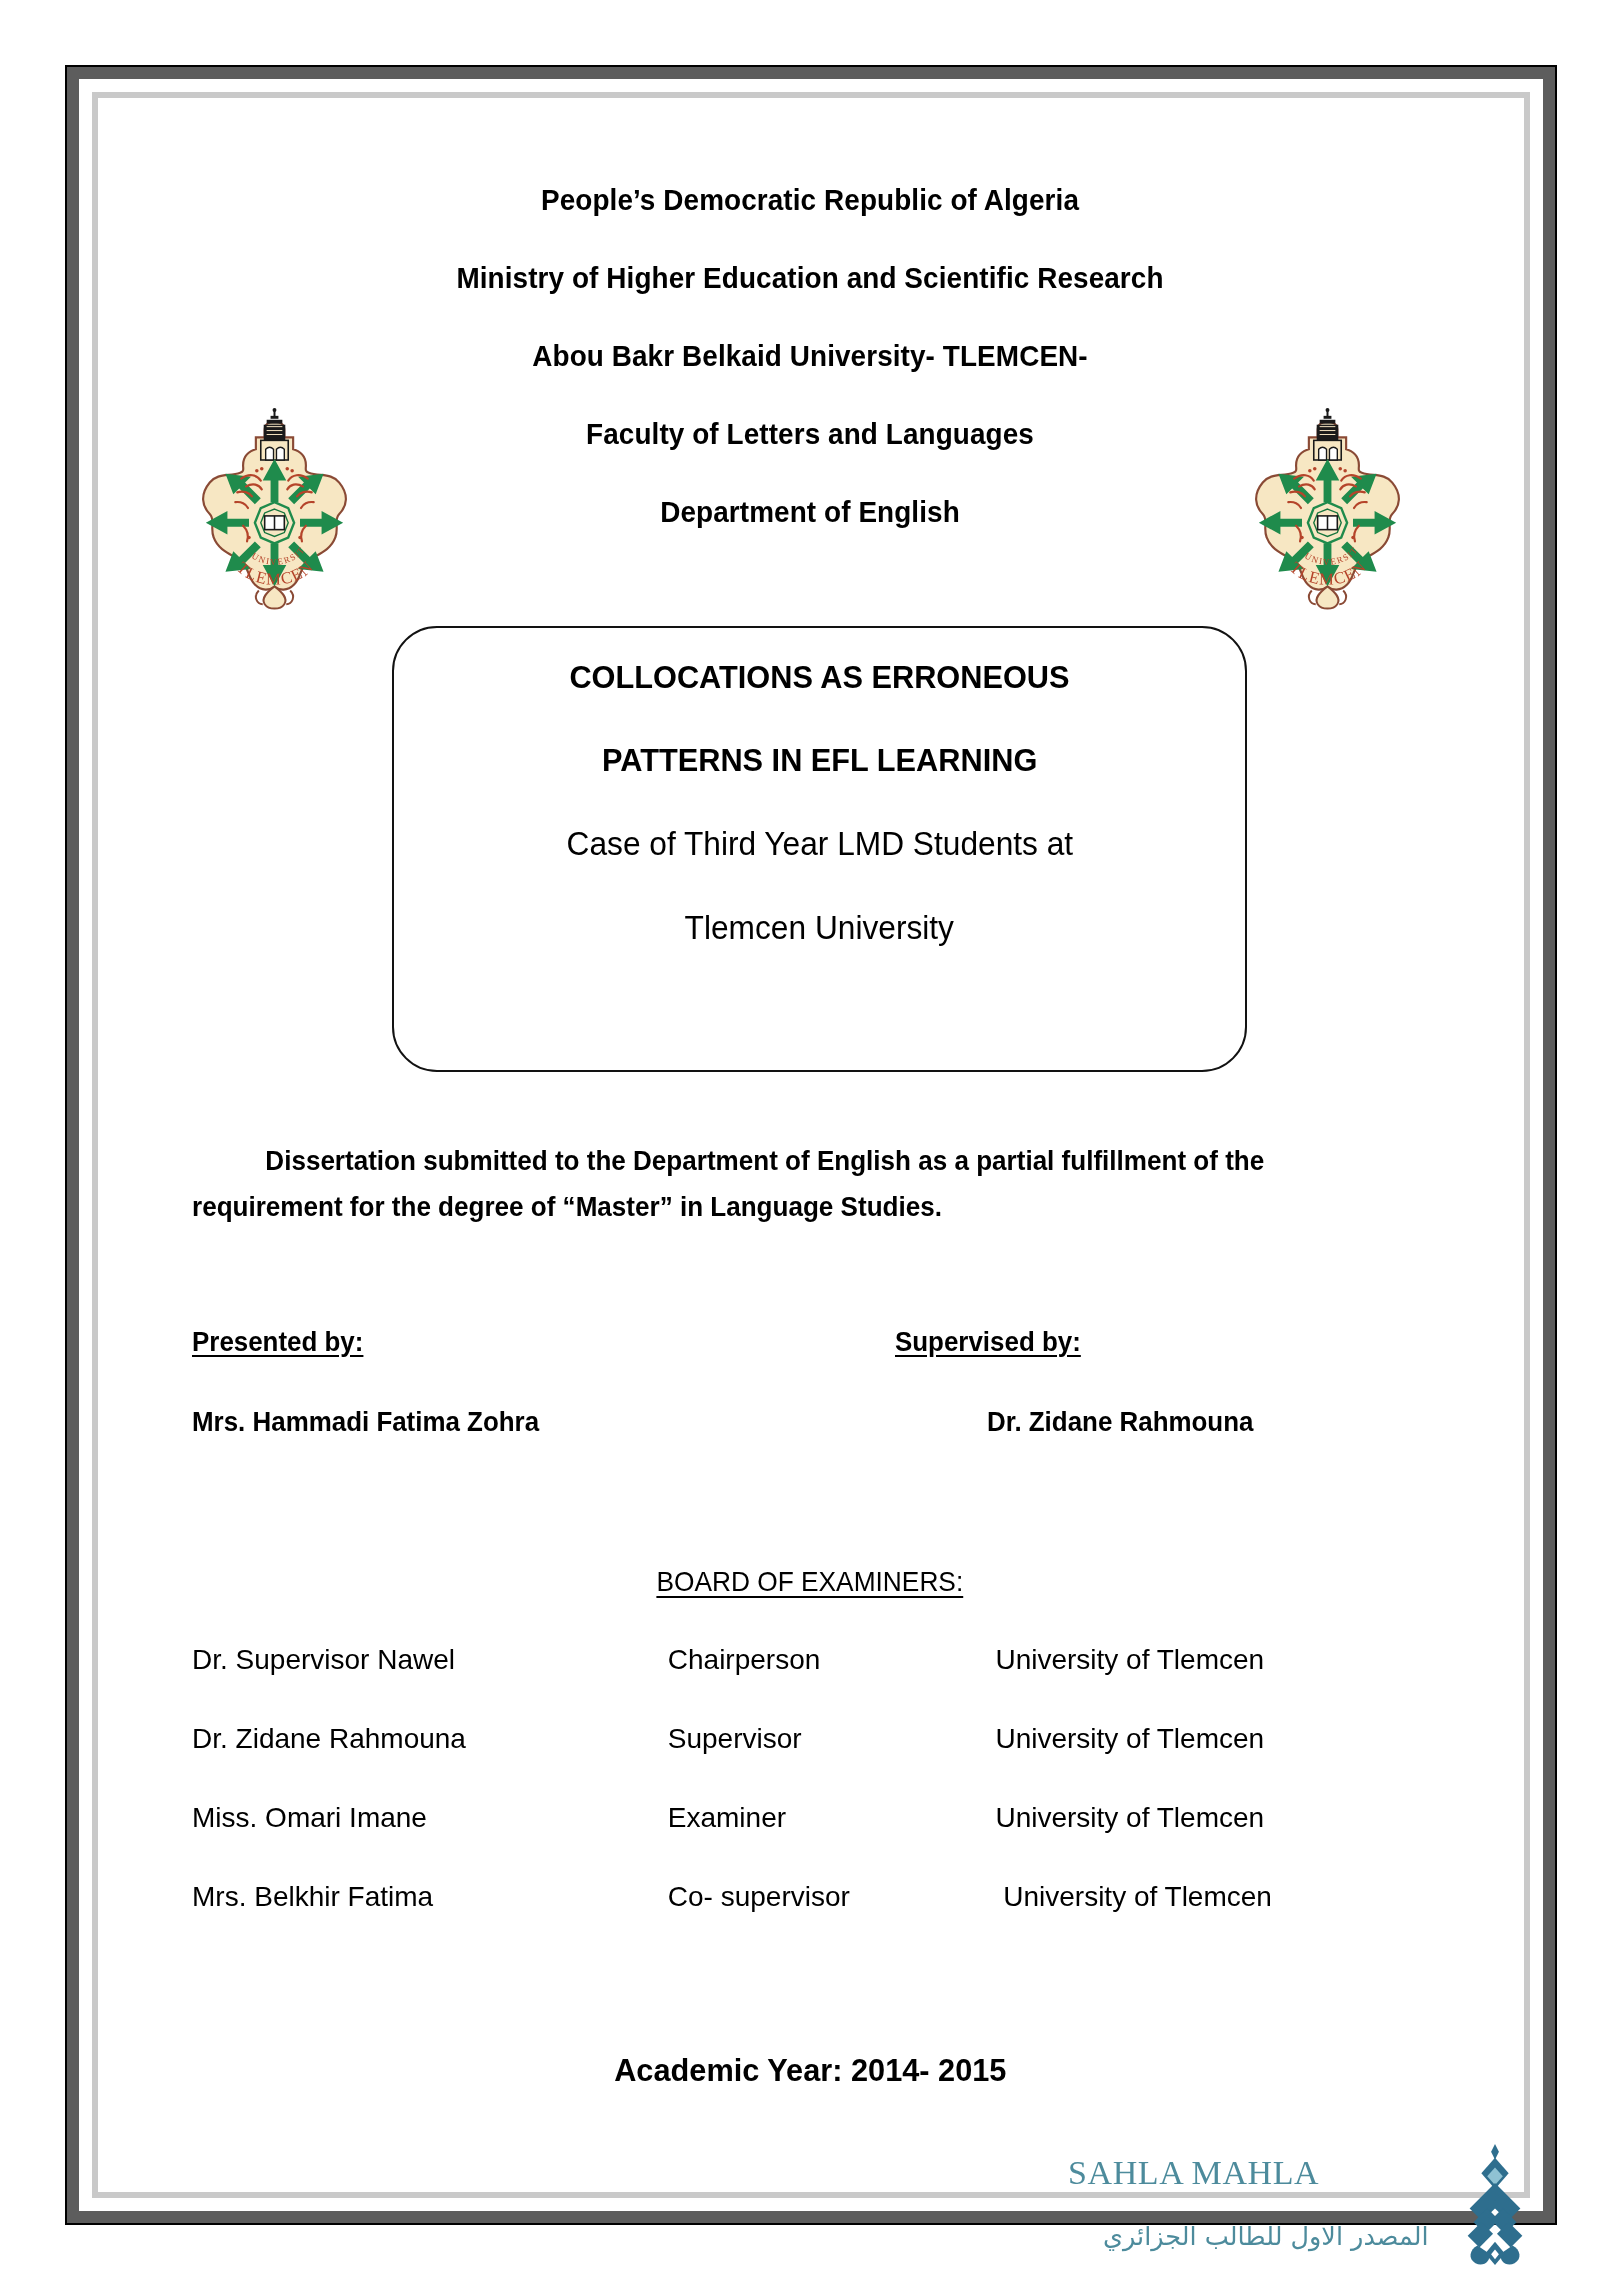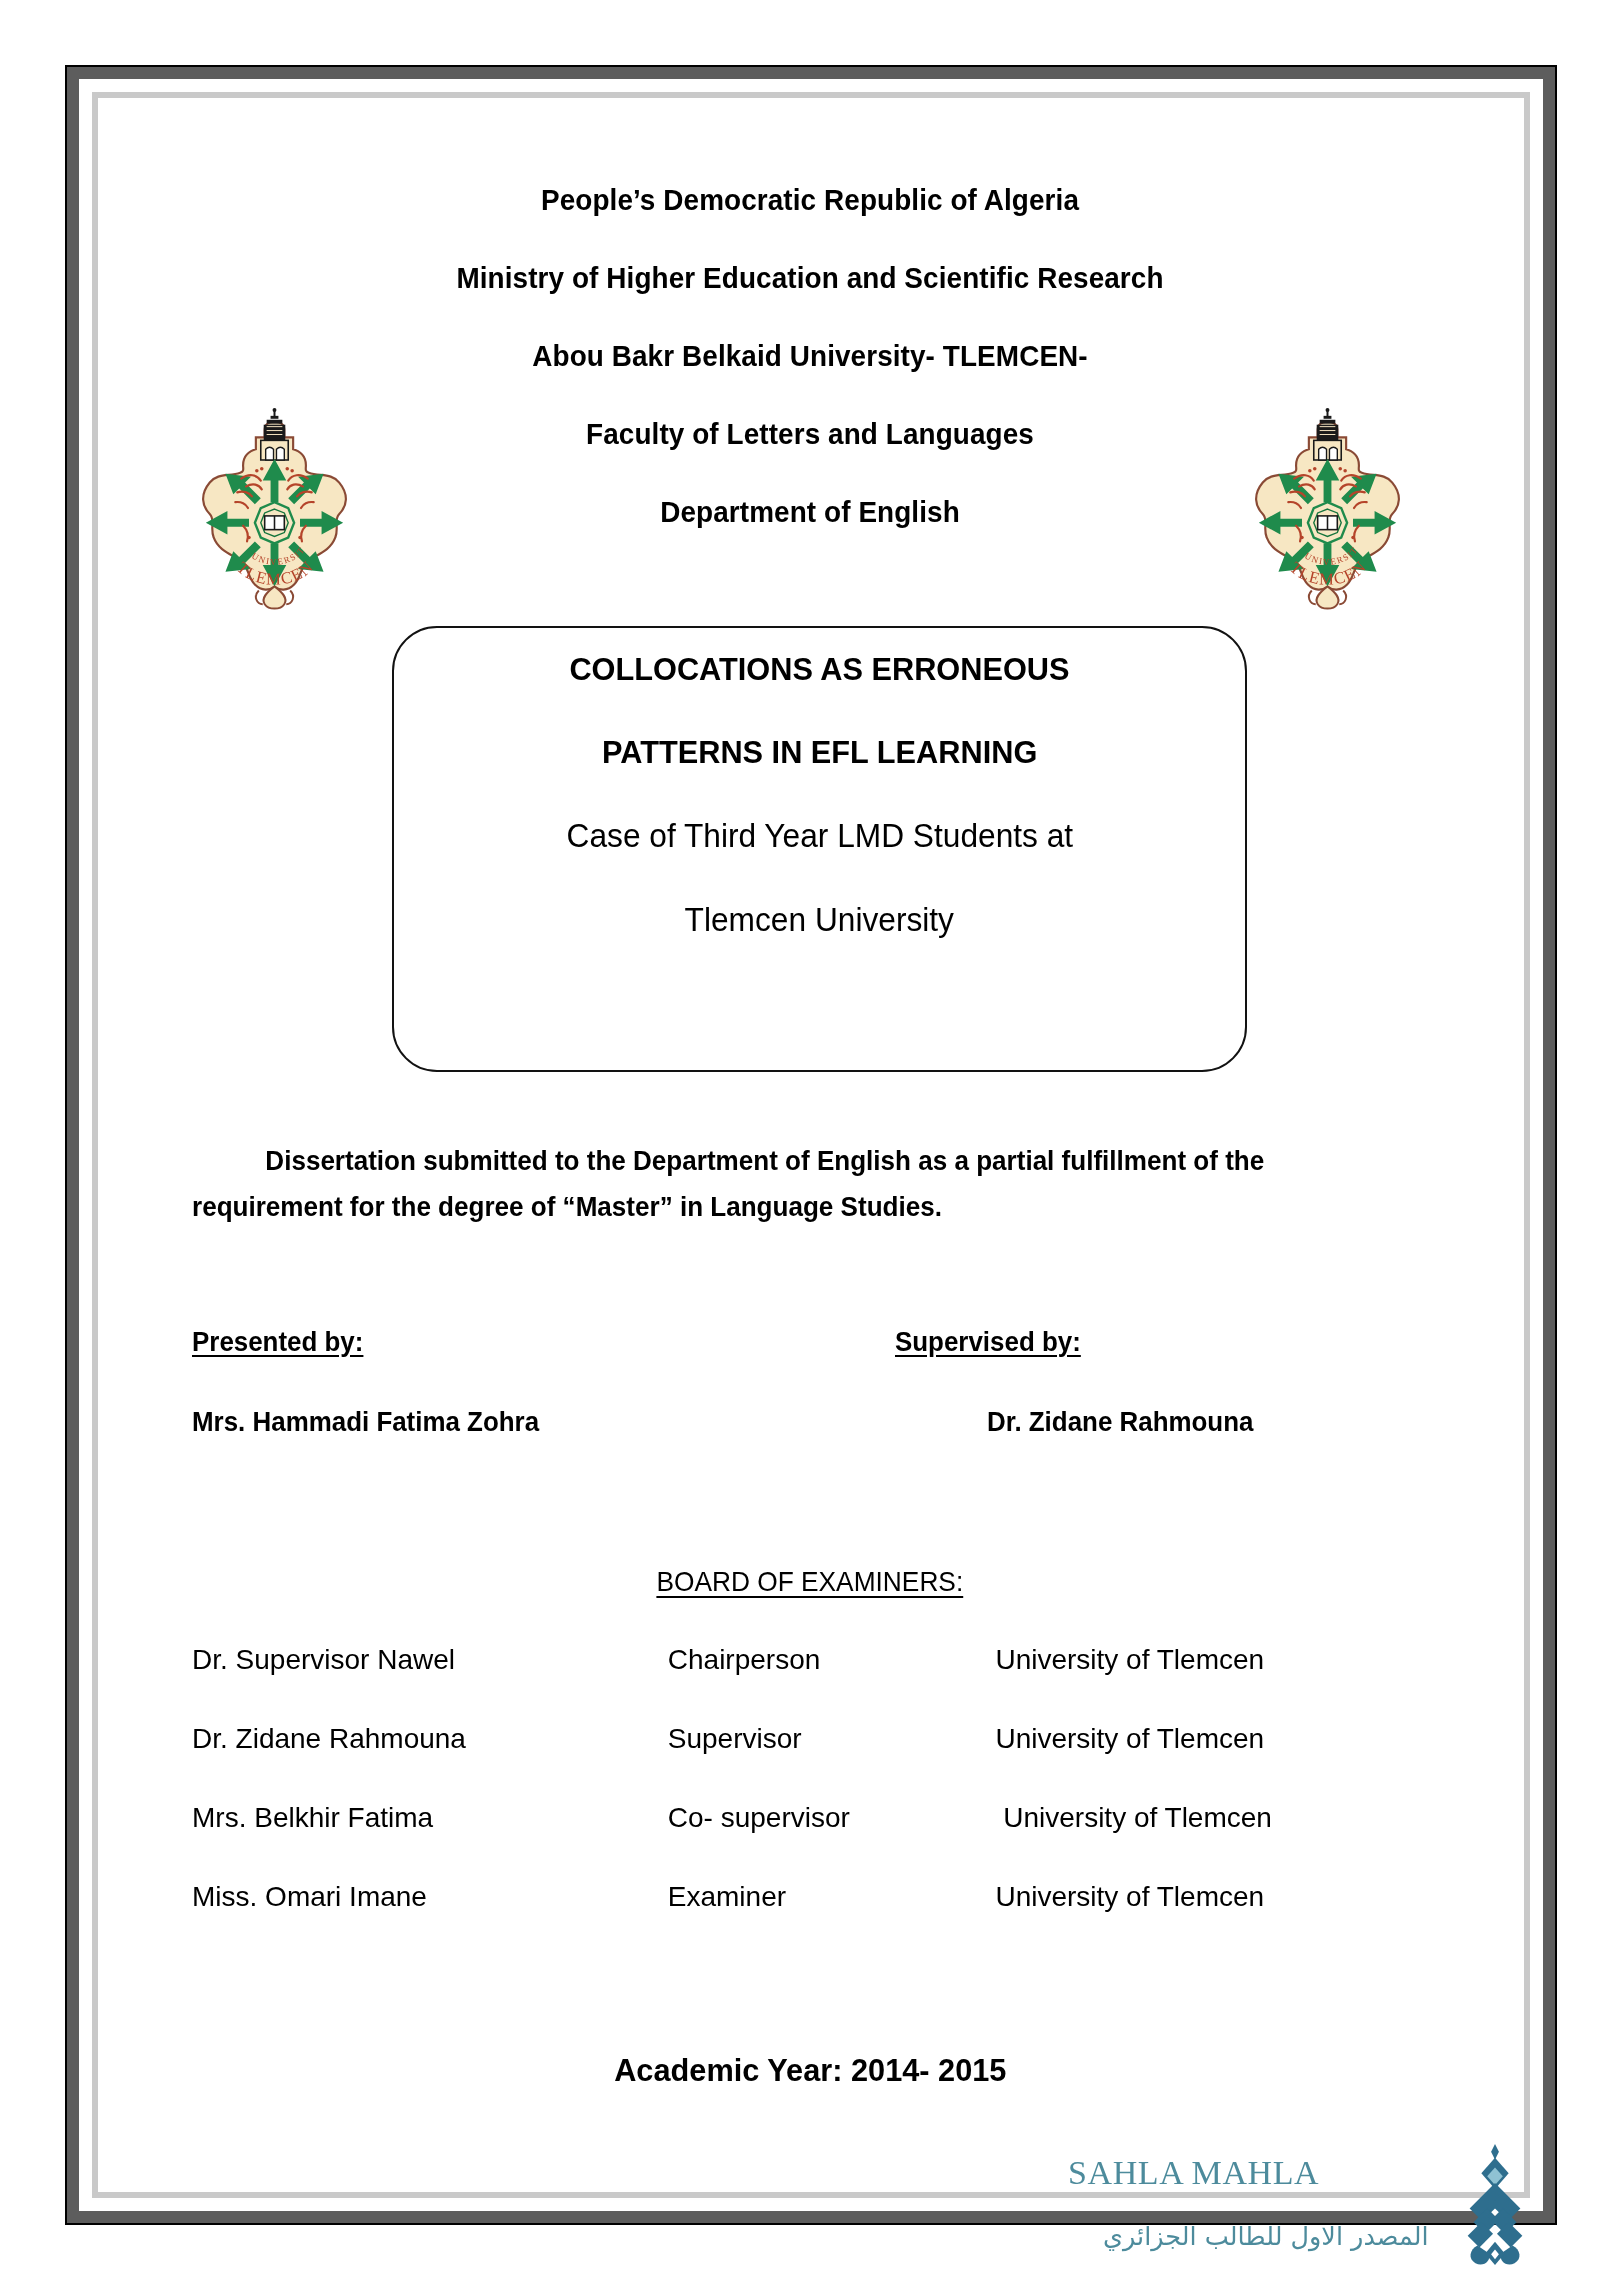--- a/index.html
+++ b/index.html
@@ -88,21 +88,21 @@
     width: 855px;
     height: 446px;
     box-sizing: border-box;
     border: 2.9px solid #121212;
     border-radius: 45px;
     background: transparent;
     display: flex;
     flex-direction: column;
     align-items: center;
     justify-content: flex-start;
-    padding-top: 25px;
+    padding-top: 33px;
   }
   .title-main {
     font-family: "Liberation Sans Narrow", "Liberation Sans", sans-serif;
     font-weight: bold;
     font-size: 32px;
     line-height: 1;
     text-align: center;
     margin: 0 0 51px 0;
     transform: scaleX(0.96);
     white-space: nowrap;
@@ -492,28 +492,28 @@
         <td class="col-name">Dr. Supervisor Nawel</td>
         <td class="col-role">Chairperson</td>
         <td class="col-univ">University of Tlemcen</td>
       </tr>
       <tr>
         <td class="col-name">Dr. Zidane Rahmouna</td>
         <td class="col-role">Supervisor</td>
         <td class="col-univ">University of Tlemcen</td>
       </tr>
       <tr>
+        <td class="col-name">Miss. Omari Imane</td>
+        <td class="col-role">Examiner</td>
+        <td class="col-univ">University of Tlemcen</td>
+      </tr>
+      <tr>
         <td class="col-name">Mrs. Belkhir Fatima</td>
         <td class="col-role">Co- supervisor</td>
         <td class="col-univ indent-1">University of Tlemcen</td>
-      </tr>
-      <tr>
-        <td class="col-name">Miss. Omari Imane</td>
-        <td class="col-role">Examiner</td>
-        <td class="col-univ">University of Tlemcen</td>
       </tr>
     </tbody>
   </table>
 
   <div id="academic-year">
     <span>Academic Year: 2014- 2015</span>
   </div>
 
   <div id="watermark">
     <div id="watermark-wordmark">SAHLA MAHLA</div>

